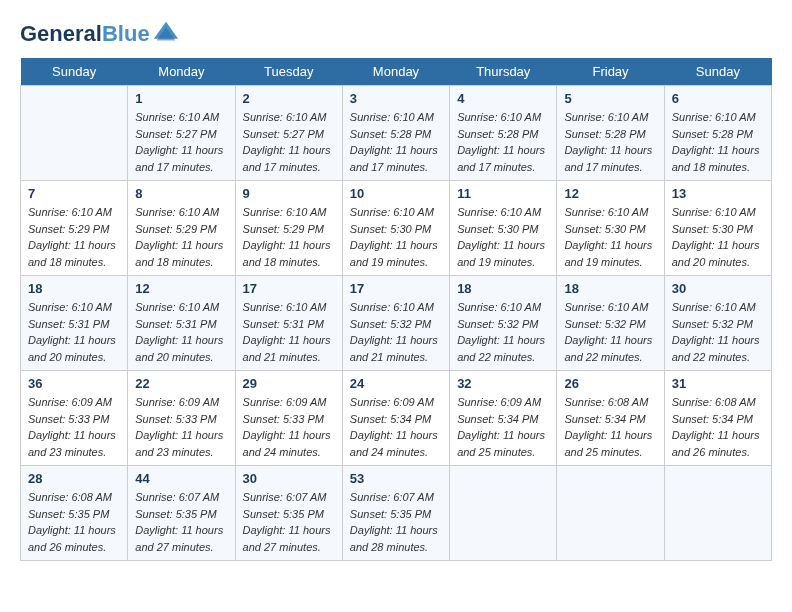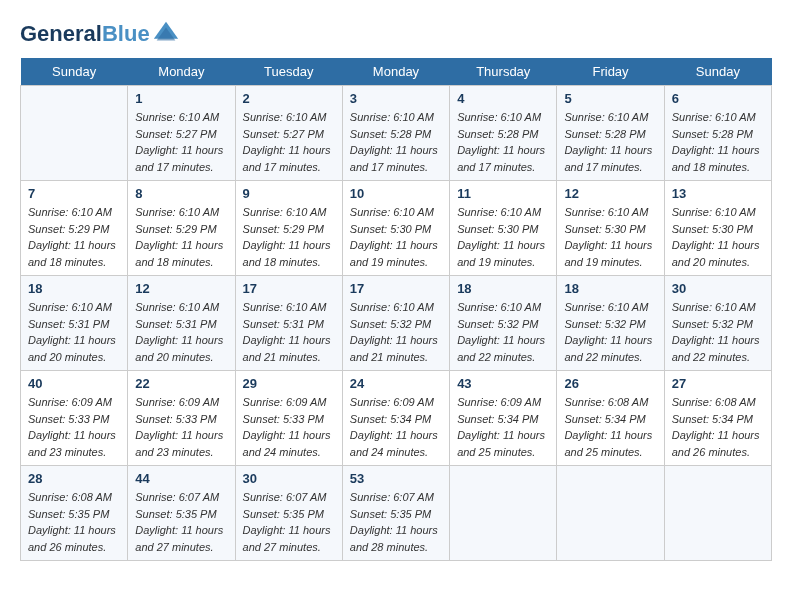--- a/index.html
+++ b/index.html
@@ -208,45 +208,45 @@
           <span class="day-number">18</span>
           <div class="day-info">Sunrise: 6:10 AM<br>Sunset: 5:32 PM<br>Daylight: 11 hours and 22 minutes.</div>
         </td>
         <td>
           <span class="day-number">30</span>
           <div class="day-info">Sunrise: 6:10 AM<br>Sunset: 5:32 PM<br>Daylight: 11 hours and 22 minutes.</div>
         </td>
       </tr>
       <tr>
         <td>
-          <span class="day-number">40</span>
+          <span class="day-number">36</span>
           <div class="day-info">Sunrise: 6:09 AM<br>Sunset: 5:33 PM<br>Daylight: 11 hours and 23 minutes.</div>
         </td>
         <td>
           <span class="day-number">22</span>
           <div class="day-info">Sunrise: 6:09 AM<br>Sunset: 5:33 PM<br>Daylight: 11 hours and 23 minutes.</div>
         </td>
         <td>
           <span class="day-number">29</span>
           <div class="day-info">Sunrise: 6:09 AM<br>Sunset: 5:33 PM<br>Daylight: 11 hours and 24 minutes.</div>
         </td>
         <td>
           <span class="day-number">24</span>
           <div class="day-info">Sunrise: 6:09 AM<br>Sunset: 5:34 PM<br>Daylight: 11 hours and 24 minutes.</div>
         </td>
         <td>
-          <span class="day-number">43</span>
+          <span class="day-number">32</span>
           <div class="day-info">Sunrise: 6:09 AM<br>Sunset: 5:34 PM<br>Daylight: 11 hours and 25 minutes.</div>
         </td>
         <td>
           <span class="day-number">26</span>
           <div class="day-info">Sunrise: 6:08 AM<br>Sunset: 5:34 PM<br>Daylight: 11 hours and 25 minutes.</div>
         </td>
         <td>
-          <span class="day-number">27</span>
+          <span class="day-number">31</span>
           <div class="day-info">Sunrise: 6:08 AM<br>Sunset: 5:34 PM<br>Daylight: 11 hours and 26 minutes.</div>
         </td>
       </tr>
       <tr>
         <td>
           <span class="day-number">28</span>
           <div class="day-info">Sunrise: 6:08 AM<br>Sunset: 5:35 PM<br>Daylight: 11 hours and 26 minutes.</div>
         </td>
         <td>
           <span class="day-number">44</span>

